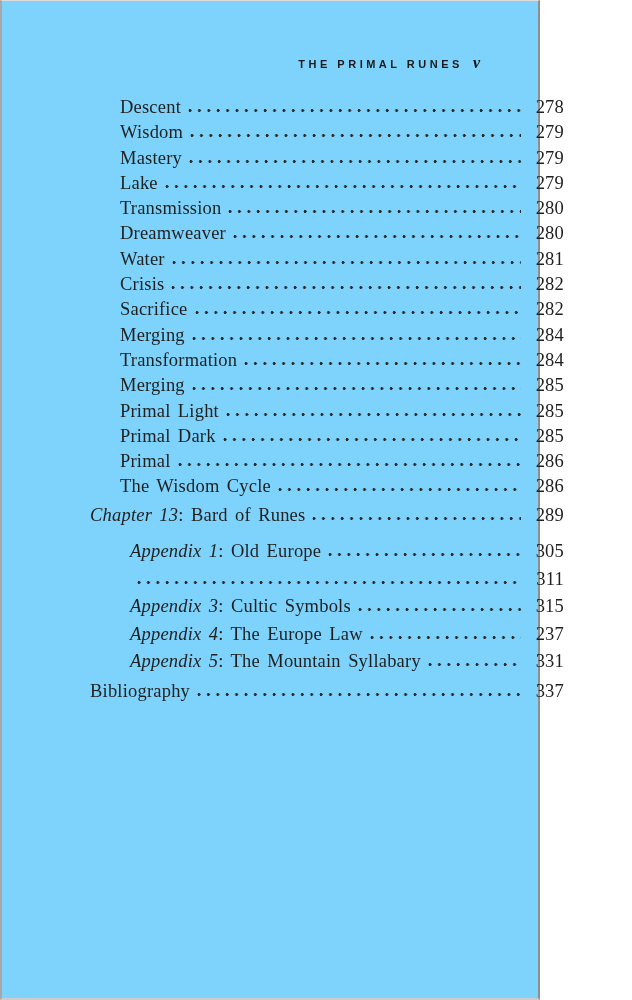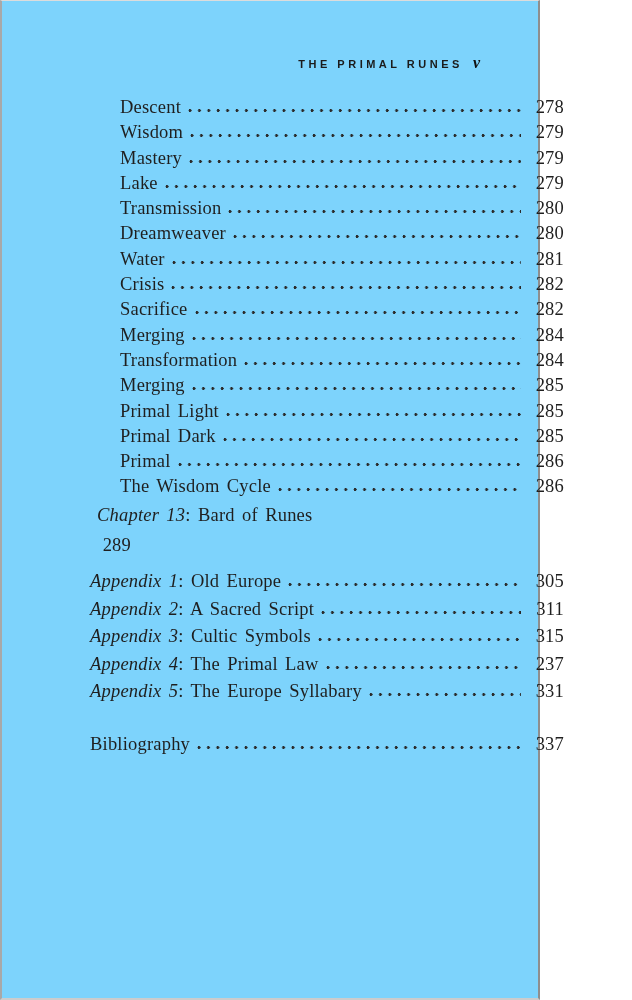--- a/index.html
+++ b/index.html
@@ -62,24 +62,24 @@
     margin: 0 9px 0 7px;
     background-image: radial-gradient(circle at 2px 2.5px, #2a2a2a 1.25px, rgba(0,0,0,0) 1.7px);
     background-size: 9.4px 5px;
     background-repeat: repeat-x;
   }
   .pg {
     min-width: 34px;
     text-align: right;
     white-space: nowrap;
   }
-  .chapter-row { margin-top: 3px; flex-direction: column; }
-  .appendices { margin-top: 10px; }
+  .chapter-row { margin-top: 3px; }
+  .appendices { margin-top: 10px; margin-left: 40px; }
   .appendices .row { line-height: 27.5px; }
-  .bibliography-row { margin-top: 26px; }
+  .bibliography-row { margin-top: 3px; }
 </style>
 </head>
 <body>
 
 <div class="page">
 
   <div class="header">
     <span class="book-title">THE PRIMAL RUNES</span>
     <span class="page-roman">v</span>
   </div>
@@ -173,36 +173,35 @@
       <span class="pg">289</span>
     </div>
 
     <div class="appendices">
       <div class="row">
         <span class="lbl"><span class="ital">Appendix 1</span><span>: Old Europe</span></span>
         <span class="leader"></span>
         <span class="pg">305</span>
       </div>
       <div class="row">
-        <span class="lbl"><span class="ital">Appendix 2</span><span>: A Sacred Script</span></span>
         <span class="leader"></span>
         <span class="pg">311</span>
       </div>
       <div class="row">
         <span class="lbl"><span class="ital">Appendix 3</span><span>: Cultic Symbols</span></span>
         <span class="leader"></span>
         <span class="pg">315</span>
       </div>
       <div class="row">
-        <span class="lbl"><span class="ital">Appendix 4</span><span>: The Primal Law</span></span>
+        <span class="lbl"><span class="ital">Appendix 4</span><span>: The Europe Law</span></span>
         <span class="leader"></span>
         <span class="pg">237</span>
       </div>
       <div class="row">
-        <span class="lbl"><span class="ital">Appendix 5</span><span>: The Europe Syllabary</span></span>
+        <span class="lbl"><span class="ital">Appendix 5</span><span>: The Mountain Syllabary</span></span>
         <span class="leader"></span>
         <span class="pg">331</span>
       </div>
     </div>
 
     <div class="row bibliography-row">
       <span class="lbl">Bibliography</span>
       <span class="leader"></span>
       <span class="pg">337</span>
     </div>

